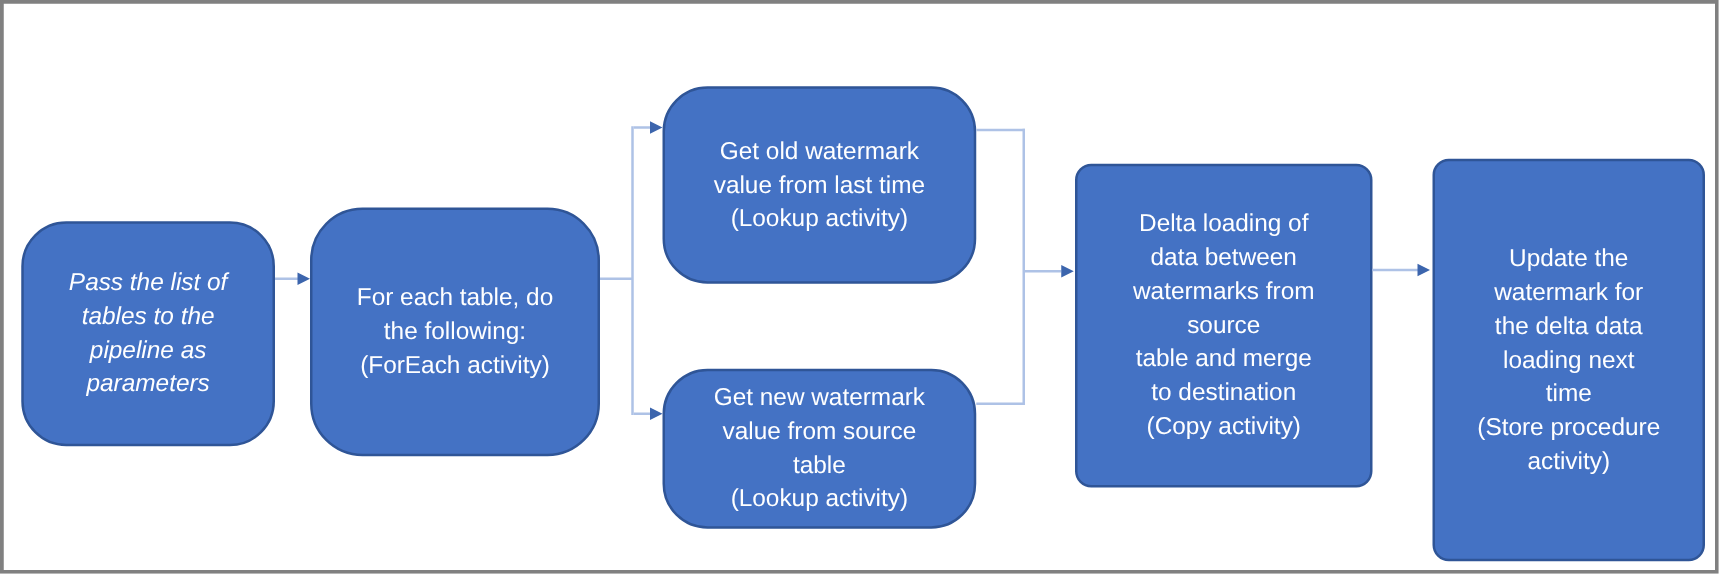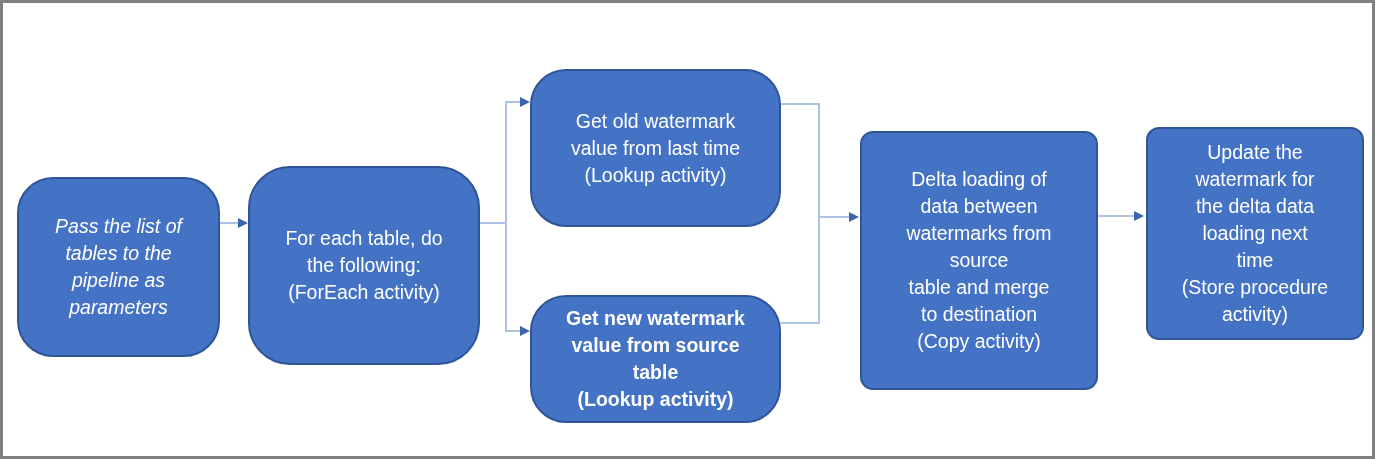--- a/index.html
+++ b/index.html
@@ -35,23 +35,23 @@
     padding: 0 4px;
   }
 
   .r36 { border-radius: 36px; }
   .r42 { border-radius: 42px; }
   .r45 { border-radius: 13px; }
 
   .n1 { left: 14px;   top: 130px; width: 203px; height: 180px; font-style: italic; }
   .n2 { left: 245px;  top: 119px; width: 232px; height: 199px; }
   .n3 { left: 527px;  top: 22px;  width: 251px; height: 158px; }
-  .n4 { left: 527px;  top: 248px; width: 251px; height: 128px; font-weight: bold; }
+  .n4 { left: 527px;  top: 248px; width: 251px; height: 128px; }
   .n5 { left: 857px;  top: 84px;  width: 238px; height: 259px; }
-  .n6 { left: 1143px; top: 80px;  width: 218px; height: 213px; }
+  .n6 { left: 1143px; top: 80px;  width: 218px; height: 322px; }
 
   .hline, .vline { position: absolute; background: var(--connector, #aec2e6); }
   .hline { height: 2px; }
   .vline { width: 2px; }
 
   .arrowhead {
     position: absolute;
     width: 0; height: 0;
     border-top: 5px solid transparent;
     border-bottom: 5px solid transparent;

